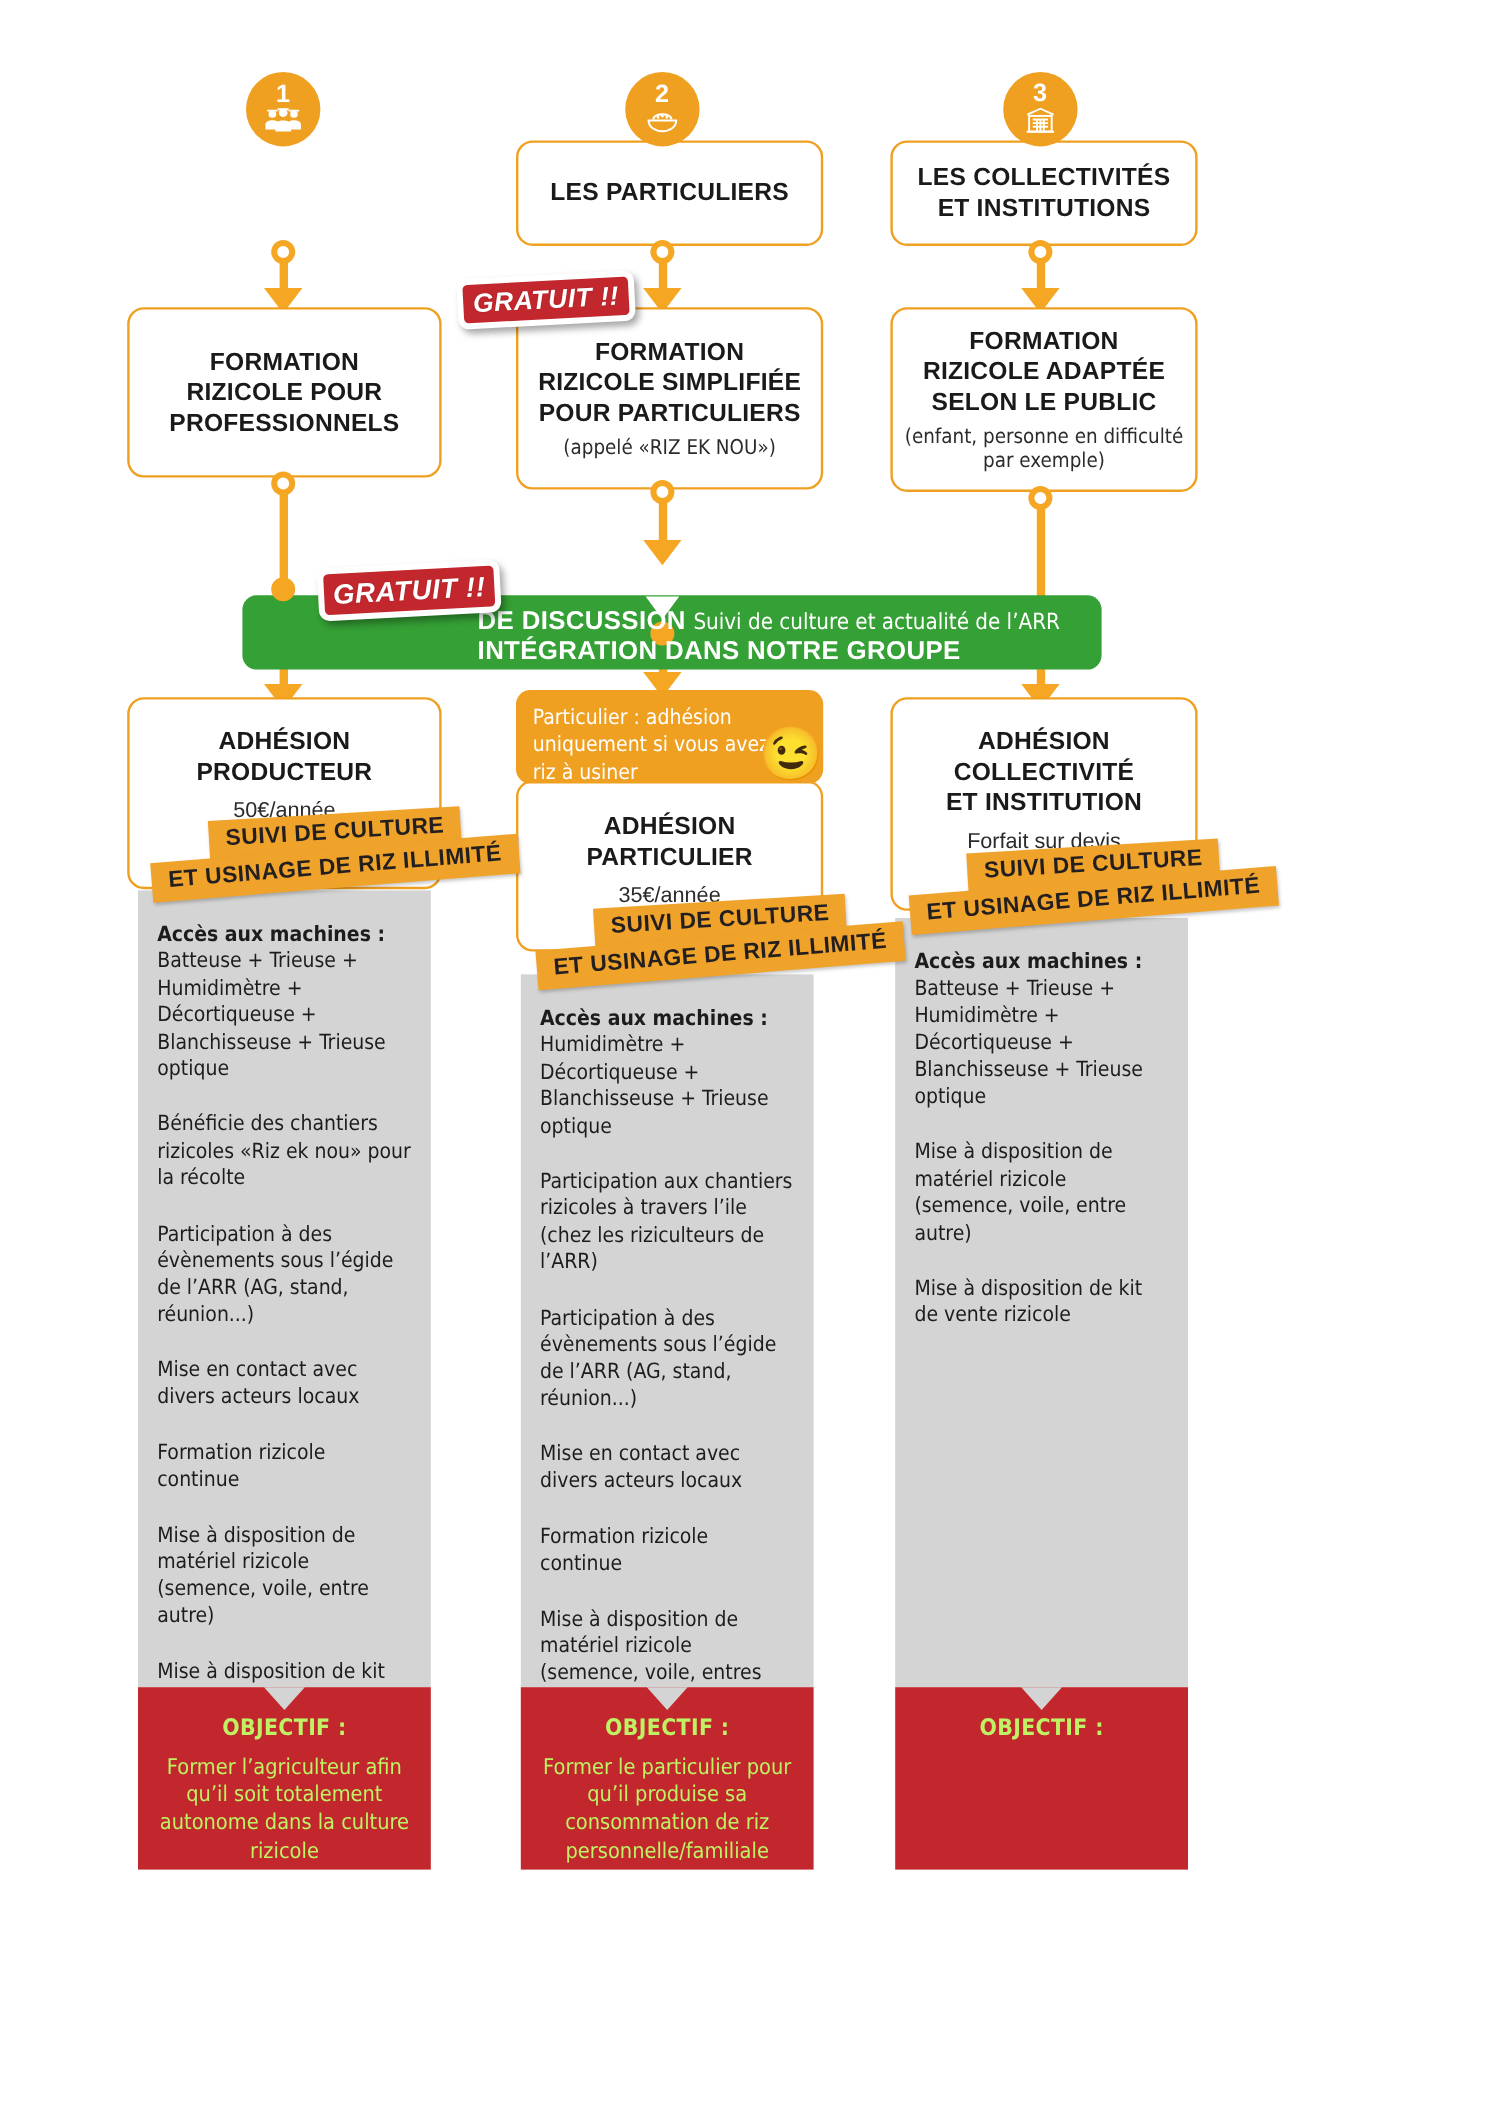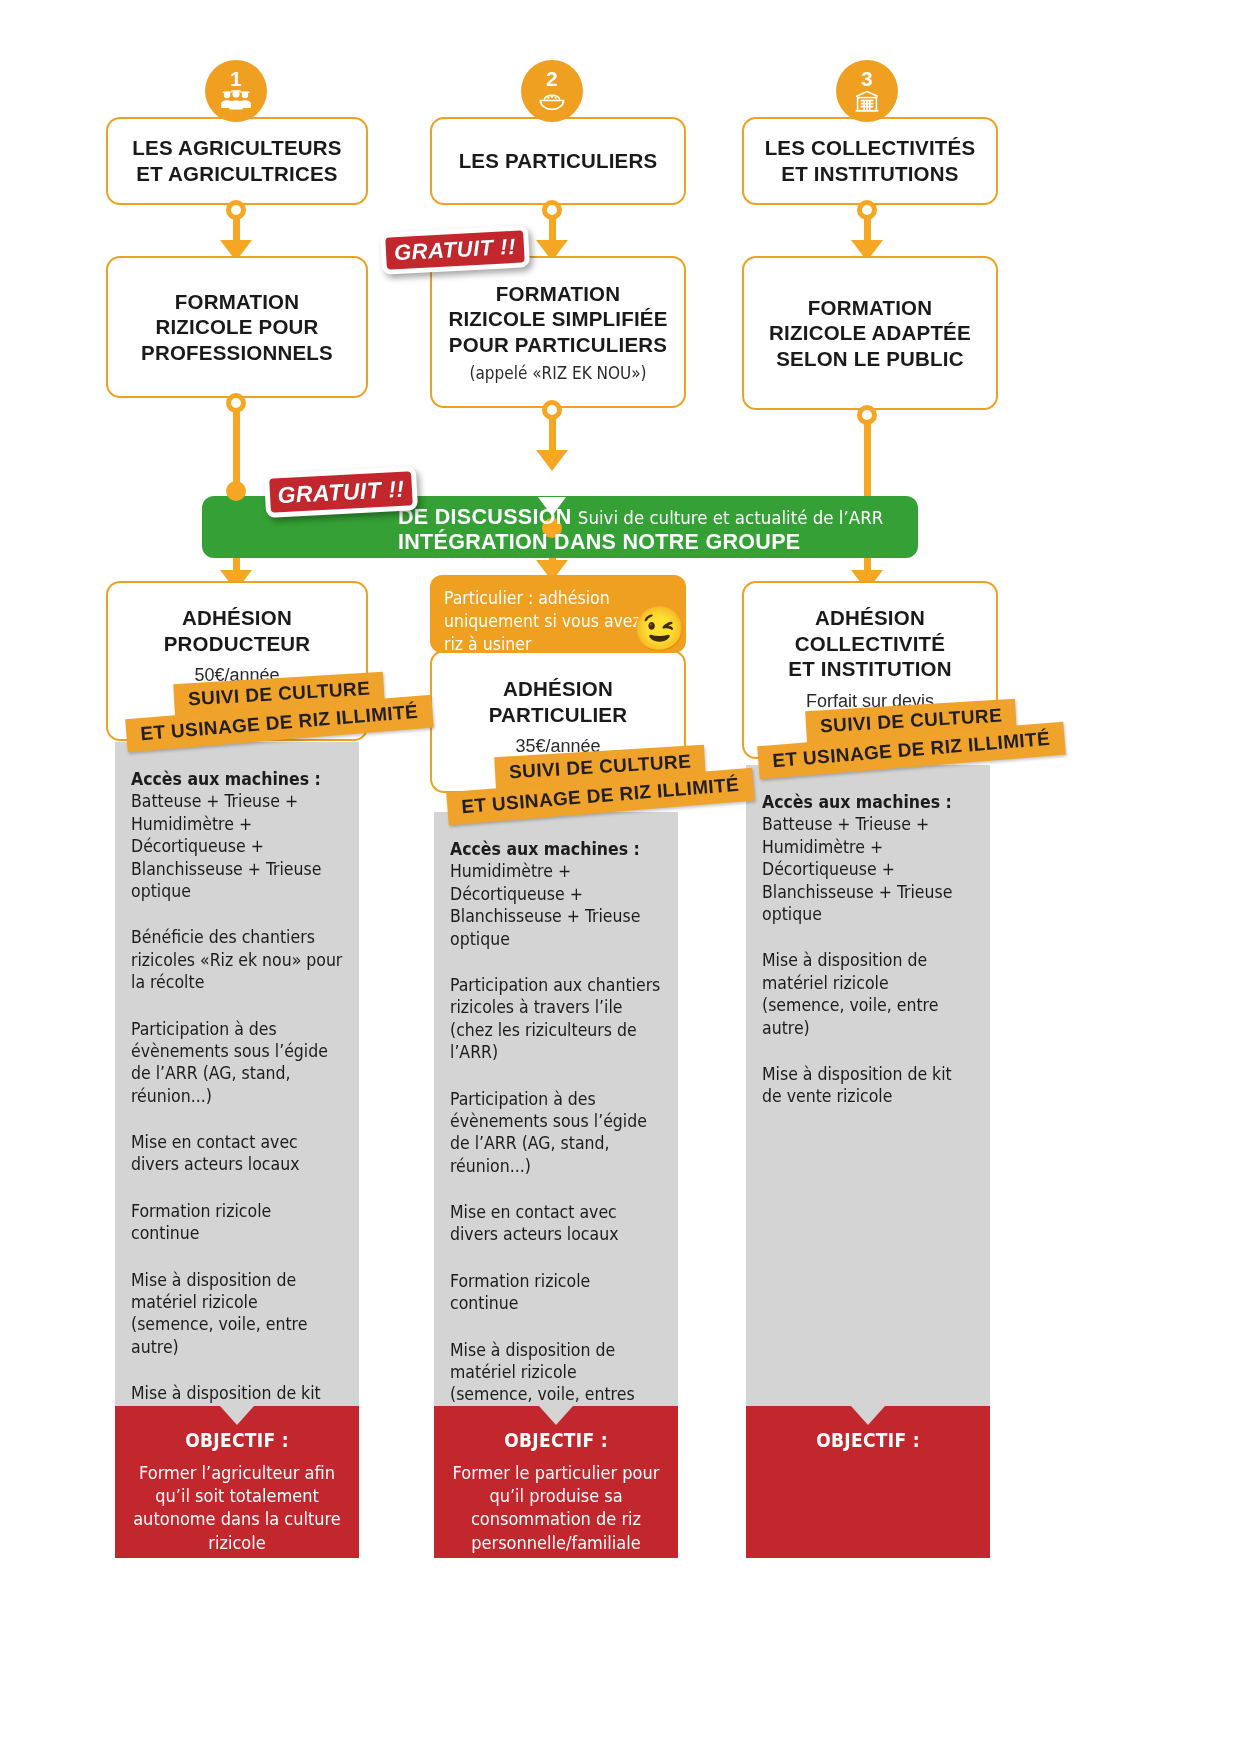--- a/index.html
+++ b/index.html
@@ -100,21 +100,21 @@
     font-family:"DejaVu Sans Condensed","Liberation Sans",sans-serif;
     color:#1c1c1c;font-size:17.5px;line-height:1.28;
     padding:26px 16px 10px 16px;box-sizing:border-box;
   }
   .greypanel .b{margin-bottom:24px;}
   .greypanel .b:last-child{margin-bottom:0;}
   .greypanel .bhead{font-weight:bold;}
 
   
   .redpanel{
-    background:#C1272D;color:#ffffff;z-index:3;text-align:center;
+    background:#C1272D;color:#bef264;z-index:3;text-align:center;
     font-family:"DejaVu Sans Condensed","Liberation Sans",sans-serif;
     font-size:18px;line-height:1.3;
     padding:22px 14px 16px 14px;box-sizing:border-box;
   }
   .redpanel .rhead{font-weight:bold;font-size:19px;margin-bottom:8px;letter-spacing:.3px;}
   .red-notch{
     position:absolute;width:0;height:0;z-index:6;
     border-left:17px solid transparent;border-right:17px solid transparent;
     border-top:19px solid #D4D4D4;
   }
@@ -147,26 +147,20 @@
           <circle cx="16" cy="4" r="3.6"></circle>
             <path d="M9.4 19.6v-5c0-2.6 3-4.1 6.6-4.1s6.6 1.5 6.6 4.1v5z"></path>
           <rect x="2.5" y="1.4" width="9" height="1.5" rx=".7"></rect>
           <rect x="20.5" y="1.4" width="9" height="1.5" rx=".7"></rect>
           <rect x="11.2" y="0.2" width="9.6" height="1.6" rx=".8"></rect>
         </g>
       </svg>
     </span>
   </div>
 
-  <div class="abs ocard" style="left:106px;top:117px;width:262px;height:88px;">
-    <div class="t-bold">
-      <div>LES AGRICULTEURS</div>
-      <div>ET AGRICULTRICES</div>
-    </div>
-  </div>
 
   <div class="abs ocard" style="left:106px;top:256px;width:262px;height:142px;">
     <div class="t-bold">
       <div>FORMATION</div>
       <div>RIZICOLE POUR</div>
       <div>PROFESSIONNELS</div>
     </div>
   </div>
 
   <div class="abs ocard" style="left:106px;top:581px;width:262px;height:160px;justify-content:flex-start;padding-top:22px;">
@@ -350,20 +344,24 @@
       <div>ET INSTITUTIONS</div>
     </div>
   </div>
 
   <div class="abs ocard" style="left:742px;top:256px;width:256px;height:154px;">
     <div class="t-bold">
       <div>FORMATION</div>
       <div>RIZICOLE ADAPTÉE</div>
       <div>SELON LE PUBLIC</div>
     </div>
+    <div class="t-sub">
+      <div>(enfant, personne en difficulté</div>
+      <div>par exemple)</div>
+    </div>
   </div>
 
   <div class="abs ocard" style="left:742px;top:581px;width:256px;height:178px;justify-content:flex-start;padding-top:22px;">
     <div class="t-bold">
       <div>ADHÉSION</div>
       <div>COLLECTIVITÉ</div>
       <div>ET INSTITUTION</div>
     </div>
     <div class="t-price">Forfait sur devis</div>
   </div>

